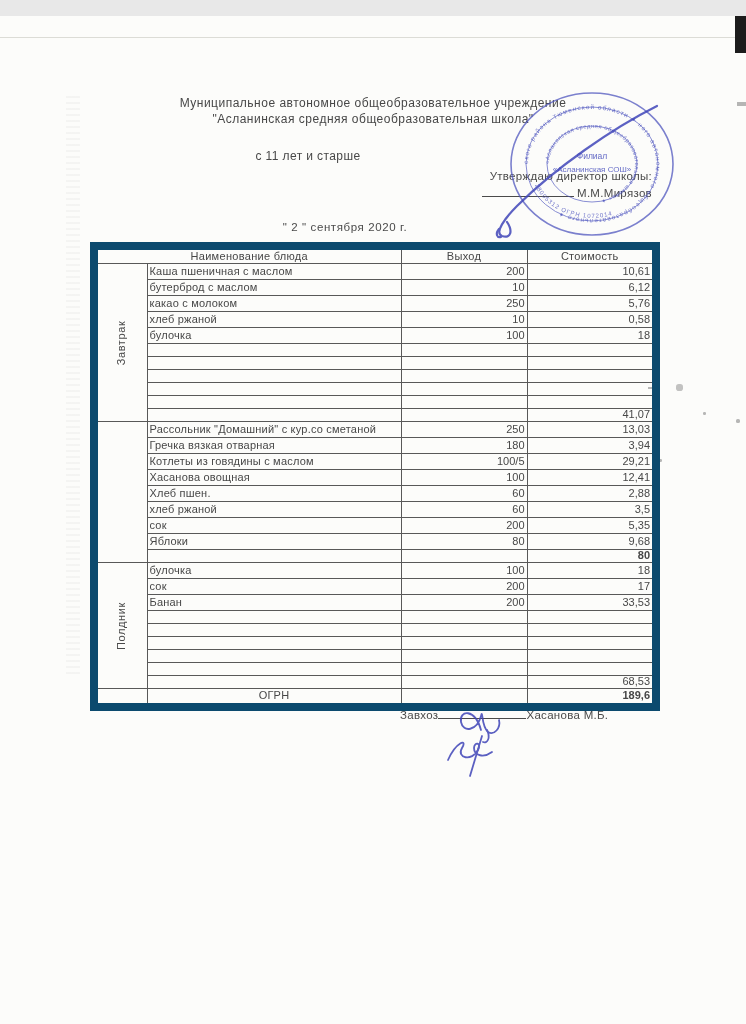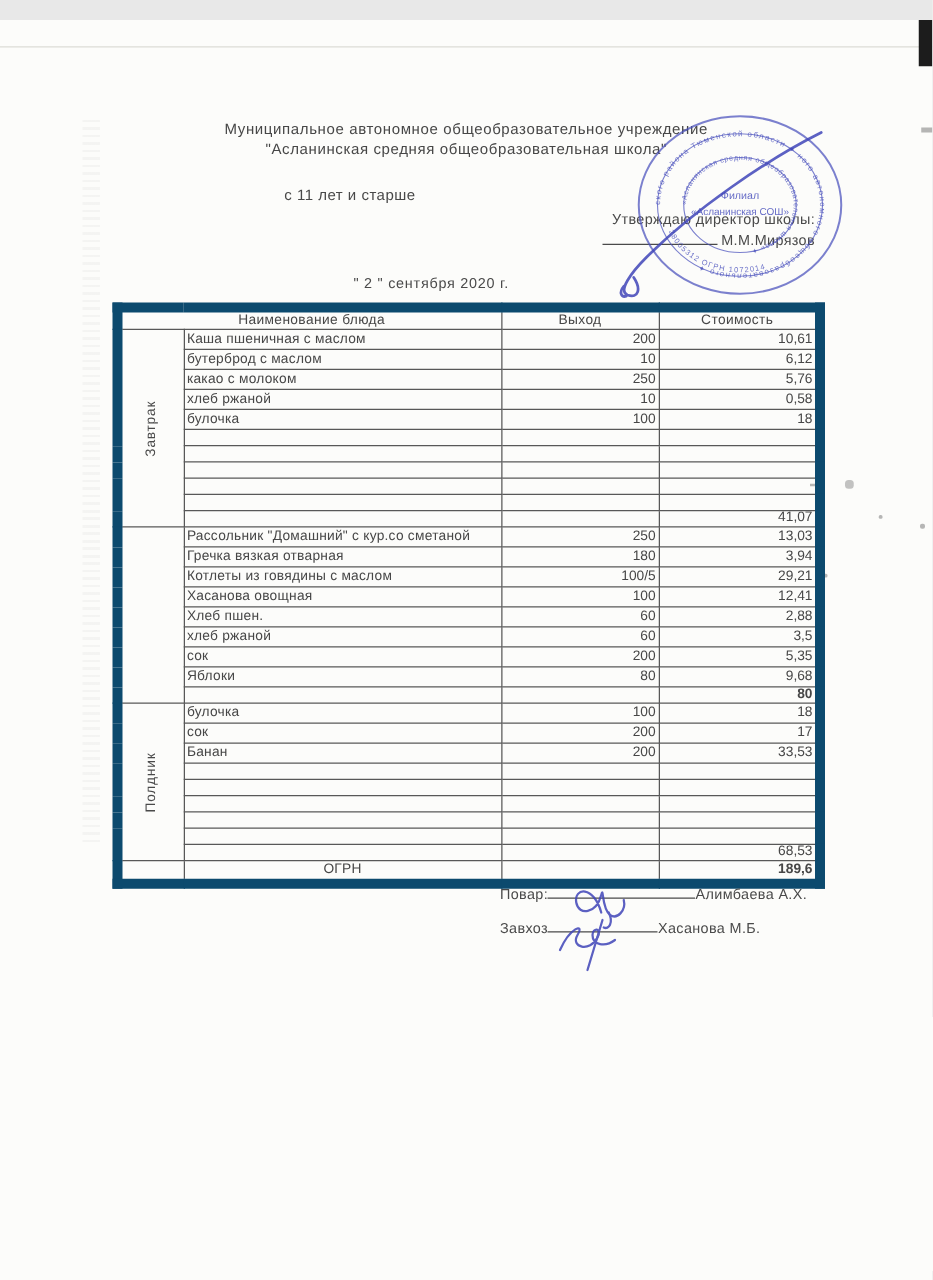--- a/index.html
+++ b/index.html
@@ -12,21 +12,21 @@
   .scan-topline { position:absolute; left:0; right:0; top:21px; height:1px; background:#dcdcd6; }
   .corner-mark { position:absolute; right:0; top:0; width:11px; height:37px; background:#1c1c1c; }
   .edge-dash { position:absolute; right:0; top:86px; width:9px; height:4px; background:#8f8f8f; opacity:.65; }
   .noise-band { position:absolute; left:66px; top:80px; width:14px; height:580px; opacity:.5;
     background:repeating-linear-gradient(180deg, rgba(140,140,140,.14) 0 2px, transparent 2px 6px); }
   .speck { position:absolute; background:#7c7c7c; opacity:.55; border-radius:40%; }
   
   .org-block { position:absolute; left:0; right:0; top:79px; text-align:center;
     font-size:12px; line-height:16px; letter-spacing:.5px; color:#474747; }
   .age-note { position:absolute; left:0; width:560px; top:133px; text-align:center;
-    font-size:12px; letter-spacing:.4px; color:#484848; }
+    font-size:12px; letter-spacing:.4px; color:#484848;padding-left:28px; }
   .approve { position:absolute; right:94px; top:152px; text-align:right;
     font-size:11.5px; line-height:17px; letter-spacing:.3px; color:#4a4a4a; }
   .sig-line { display:inline-block; border-bottom:1px solid #4a4a4a; height:10px; vertical-align:baseline; }
   .menu-title { position:absolute; left:0; right:0; top:190px; text-align:center;
     font-size:12.5px; font-weight:bold; letter-spacing:1px; color:#3c3c3c; }
   .menu-date { position:absolute; left:0; right:56px; top:205px; text-align:center;
     font-size:11.5px; letter-spacing:.6px; color:#4a4a4a; }
   
   table.menu { position:absolute; left:90px; top:226px; width:562px;
     border-collapse:collapse; table-layout:fixed; border:8px solid #0c4a6e; }
@@ -291,23 +291,20 @@
         <td class="c-sec"></td>
         <td class="c-dish center">ОГРН</td>
         <td class="c-num"></td>
         <td class="c-num bold">189,6</td>
       </tr>
     </tbody>
   </table>
 
   <div class="footer">
     <div class="line">
-      <span>Повар:</span><span class="sig-line" style="width:118px;"></span><span>Алимбаева А.Х.</span>
-    </div>
-    <div class="line">
       <span>Завхоз</span><span class="sig-line" style="width:88px;"></span><span>Хасанова М.Б.</span>
     </div>
   </div>
 
   <svg class="sig-svg" style="left:447px;top:684px;" width="72" height="46" viewBox="0 0 72 46">
     <g stroke="#4045b8" stroke-width="1.8" fill="none" stroke-linecap="round" opacity="0.85">
       <path d="M34,30 C28,8 12,10 14,22 C16,33 30,31 34,16 C36,8 34,26 41,32 C47,36 54,28 52,20"></path>
       <path d="M40,30 C44,38 40,44 36,42"></path>
     </g>
   </svg>

